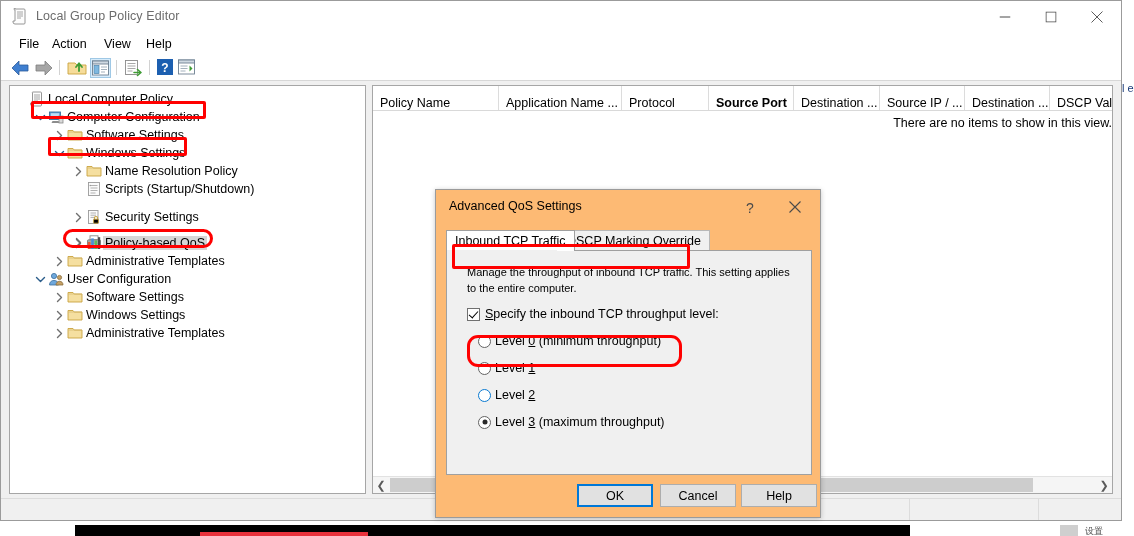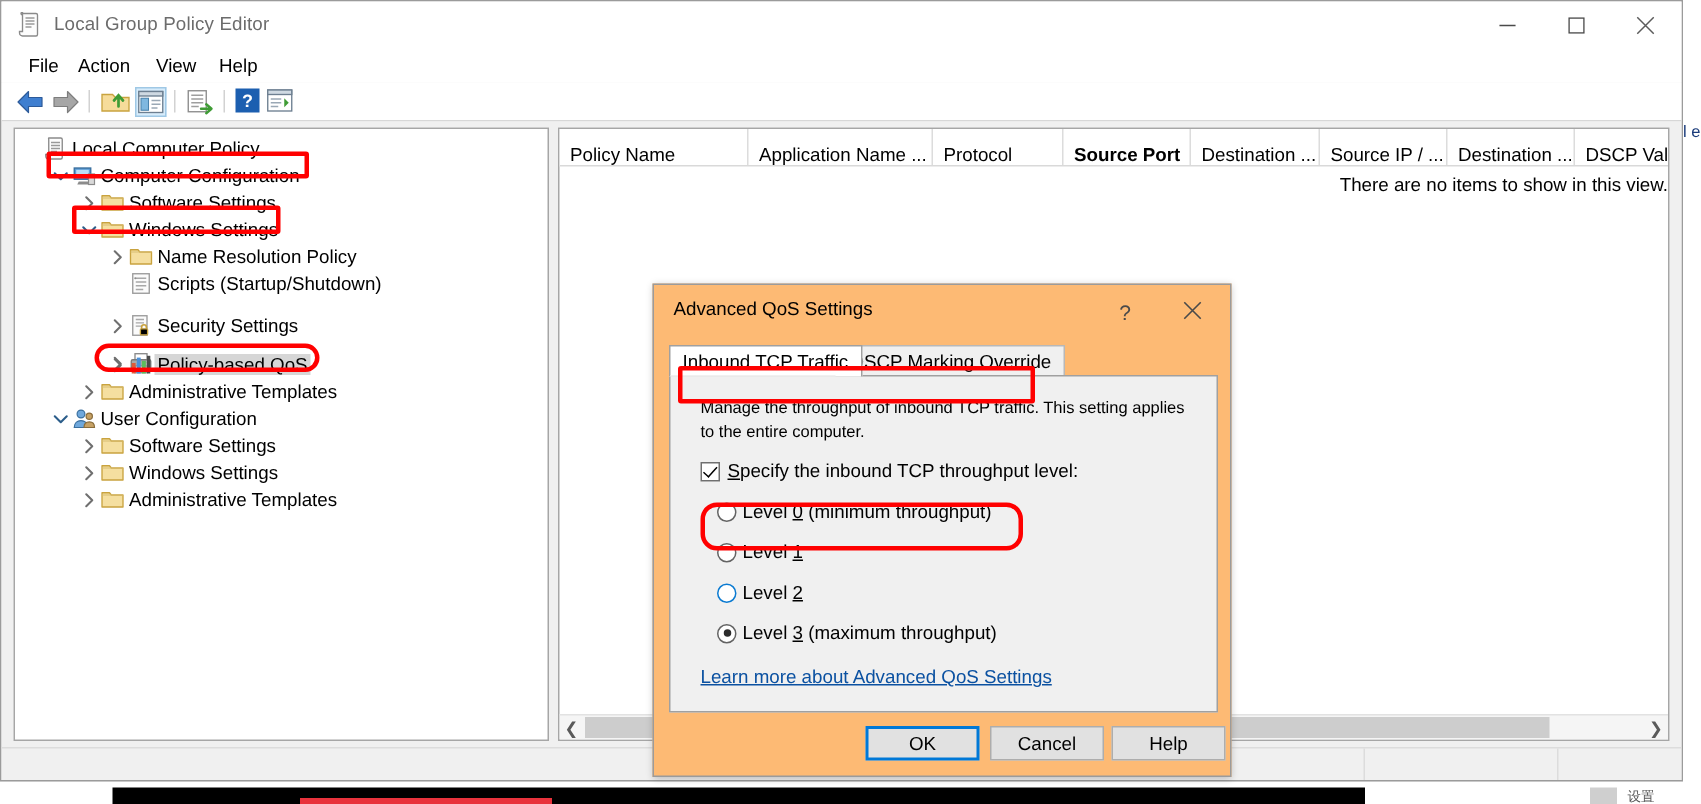--- a/index.html
+++ b/index.html
@@ -512,21 +512,20 @@
       </div>
       <div class="rrow" style="top:137px">
         <span class="radio hover"></span>
         <span class="lbl">Level <span class="u">2</span></span>
       </div>
       <div class="rrow" style="top:164px">
         <span class="radio on"></span>
         <span class="lbl">Level <span class="u">3</span> (maximum throughput)</span>
       </div>
 
-      <a class="dlink">Learn more about Advanced QoS Settings</a>
     </div>
     <div class="panel-mask"></div>
 
     <div class="dbtn primary" style="left:141px;width:76px">OK</div>
     <div class="dbtn" style="left:224px;width:76px">Cancel</div>
     <div class="dbtn" style="left:305px;width:76px">Help</div>
   </div>
 
   <div id="annotations">
       <div class="ann" style="left: 31px; top: 101px; width: 175px; height: 18px;"></div>

